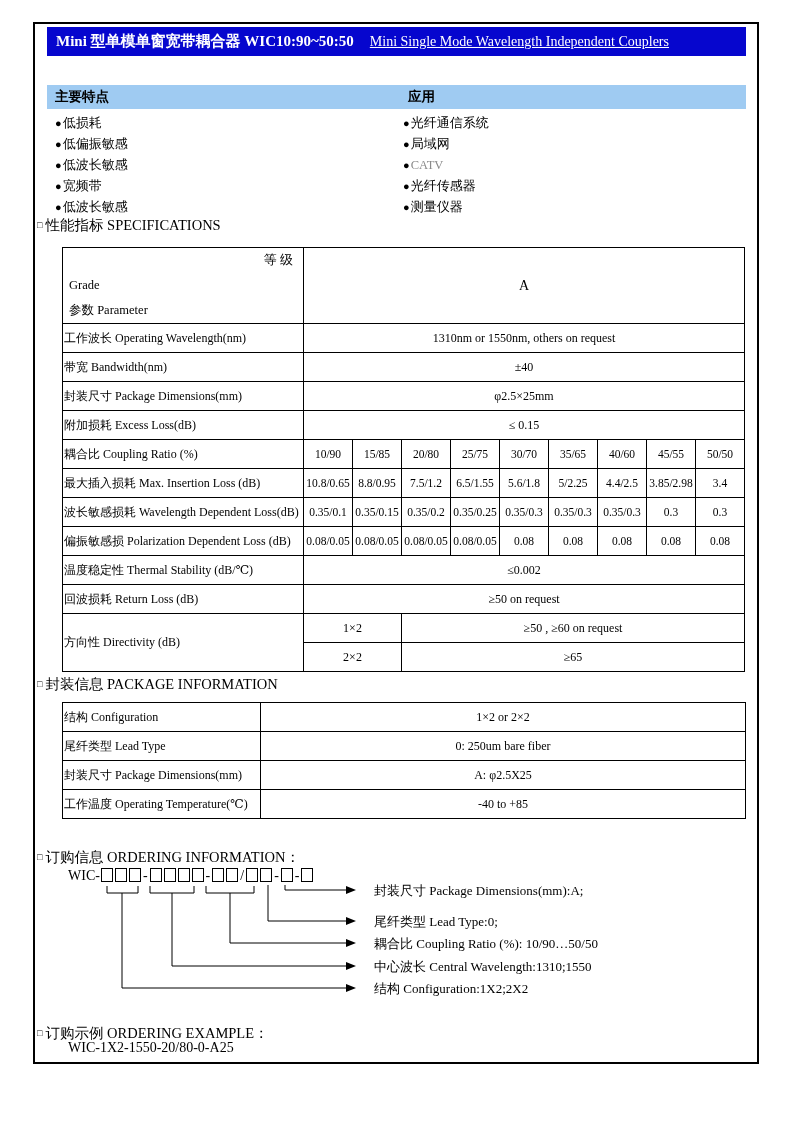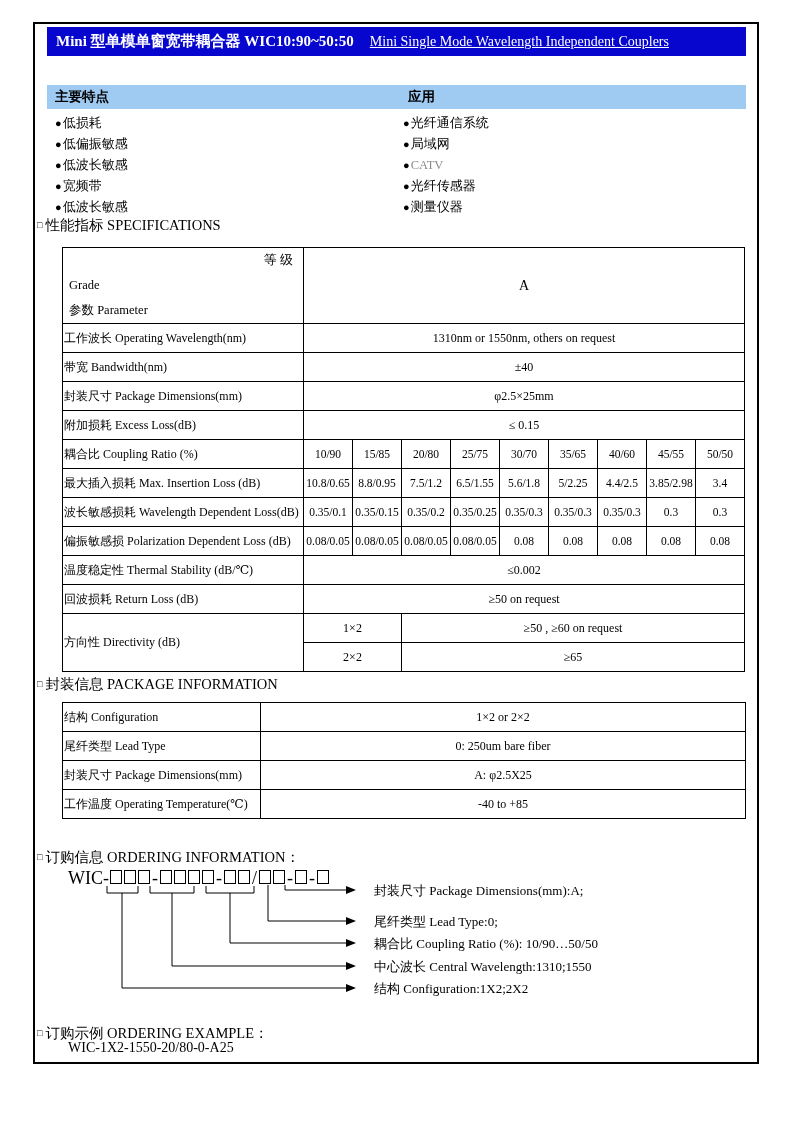--- a/index.html
+++ b/index.html
@@ -40,21 +40,21 @@
   .spec tr.hdr-row{height:76px;}
   .spec td.ratio{font-size:11.5px;}
   .corner-cell{position:relative;padding:0;}
   .corner-grade{position:absolute;top:3px;right:10px;font-size:13px;}
   .corner-mid{position:absolute;top:30px;left:6px;font-size:12.5px;}
   .corner-param{position:absolute;bottom:4px;left:6px;font-size:12.5px;}
   .grade-a{font-size:14px;}
   .pkg{width:683px;}
   .pkg tr{height:29px;}
   
-  .code-line{left:68px;top:868px;display:flex;align-items:flex-start;font-size:18px;white-space:nowrap;}
+  .code-line{left:68px;top:868px;display:flex;align-items:flex-start;font-size:14px;white-space:nowrap;}
   .obox{display:inline-block;width:10px;height:12px;border:1px solid #000;margin:0 1px;}
   .sep{margin:0 1px;}
   .order-label{font-size:13px;white-space:nowrap;margin-left:12px;}
   .diagram-svg{left:0;top:0;width:793px;height:1122px;pointer-events:none;}
   .diagram-svg line,.diagram-svg polyline{stroke:#000;stroke-width:1;fill:none;}
   .diagram-svg polygon{fill:#000;}
   .example-code{font-size:14px;white-space:nowrap;}
 </style>
 </head>
 <body>

